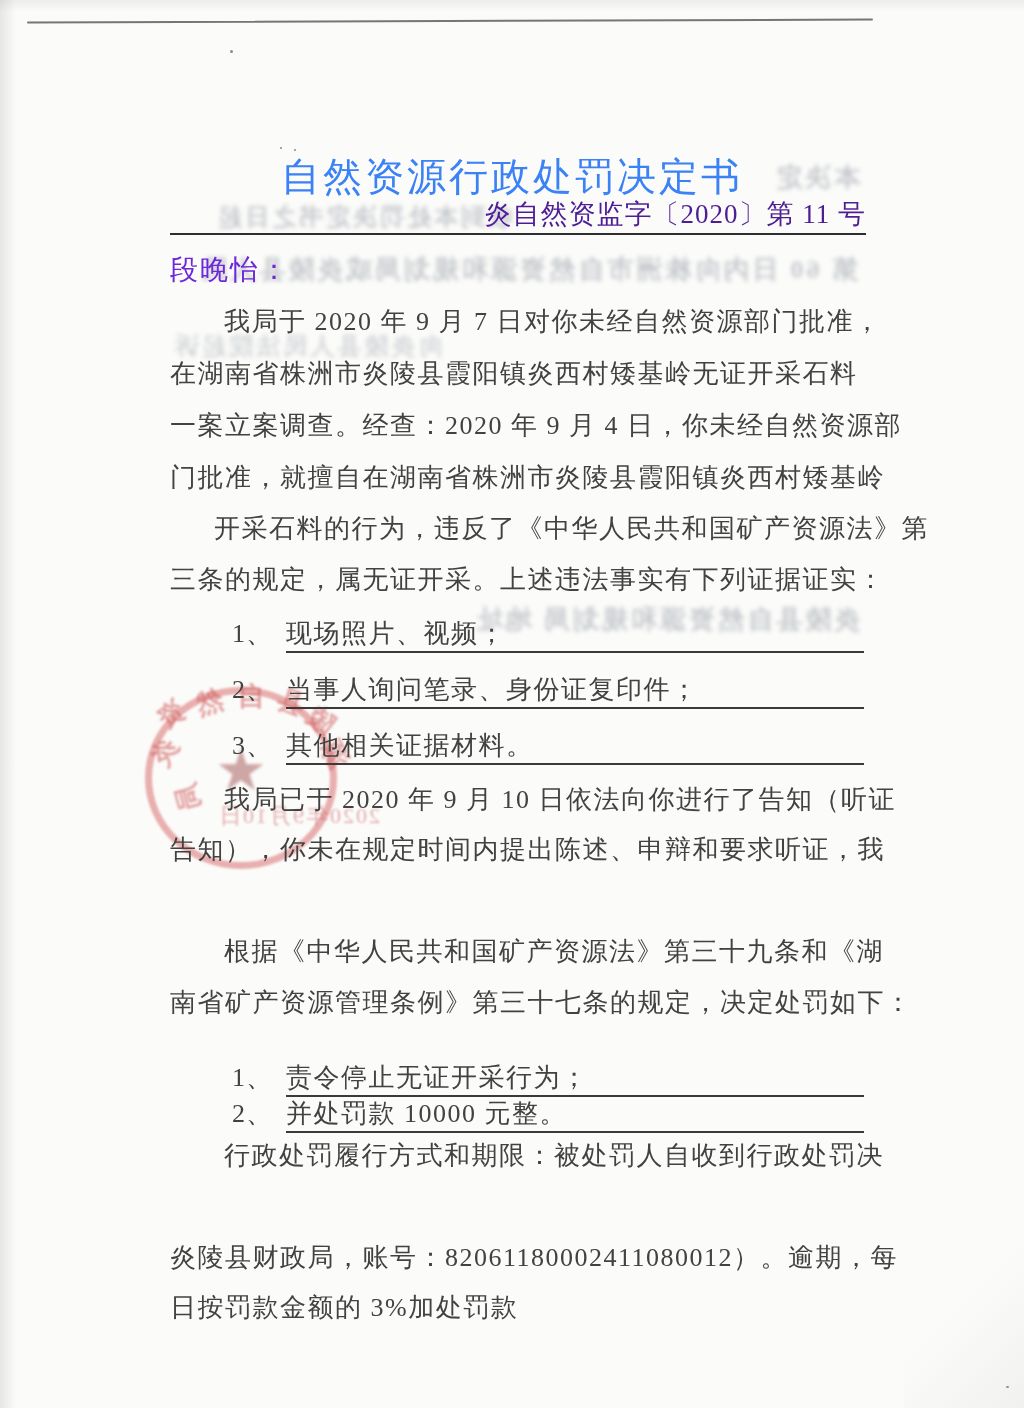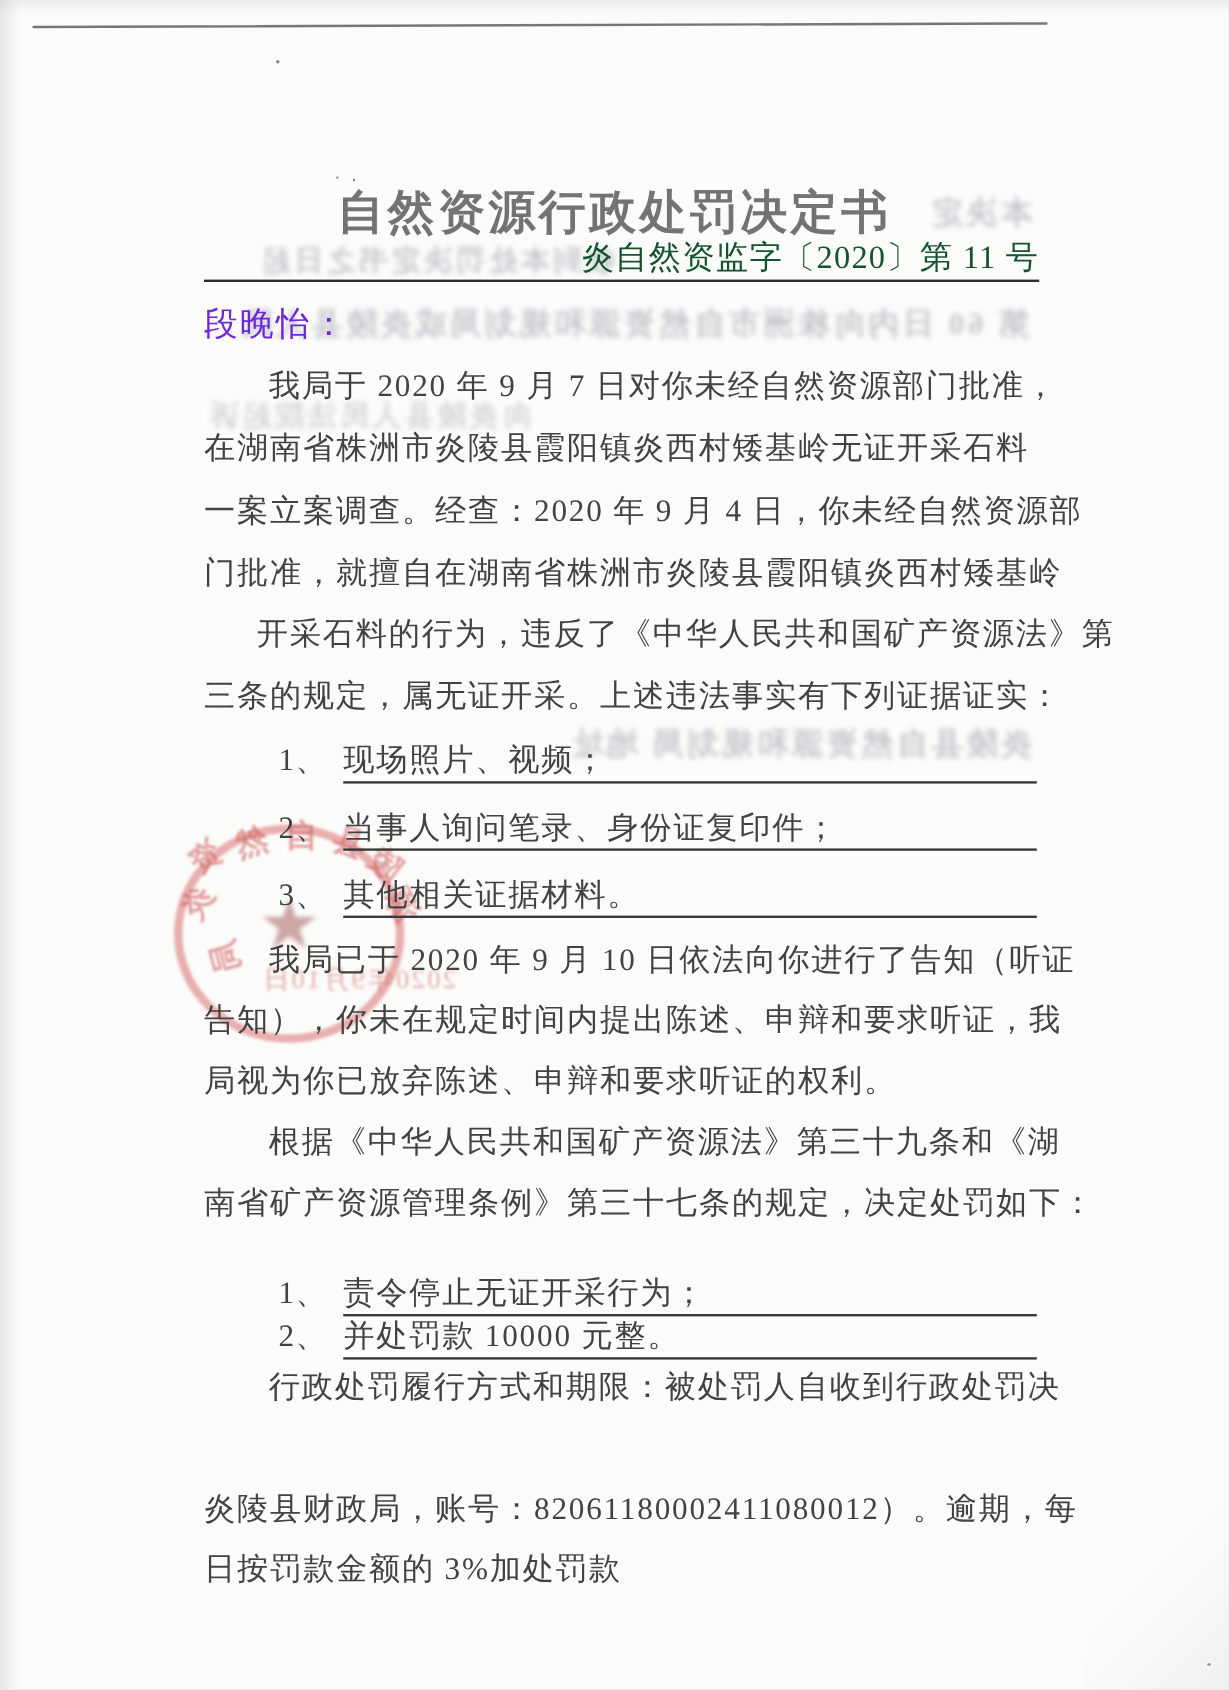--- a/index.html
+++ b/index.html
@@ -7,22 +7,22 @@
   .page{position:relative;width:1024px;height:1408px;margin:0 auto;background:#fbfbf9;overflow:hidden;}
 
   
   .scan-topline{position:absolute;top:20px;left:27px;width:846px;height:2px;background:#4a4a4a;opacity:.75;transform:rotate(-0.2deg);border-radius:1px;z-index:1;}
   .edge-left{position:absolute;top:0;left:0;width:16px;height:100%;background:linear-gradient(90deg,rgba(110,110,110,.15),rgba(110,110,110,0));z-index:1;}
   .edge-top{position:absolute;top:0;left:0;width:100%;height:12px;background:linear-gradient(180deg,rgba(110,110,110,.10),rgba(110,110,110,0));z-index:1;}
   .edge-bottomright{position:absolute;right:0;bottom:0;width:120px;height:160px;background:linear-gradient(315deg,rgba(120,120,120,.08),rgba(120,120,120,0) 60%);z-index:1;}
   .spk{position:absolute;background:#8a8a8a;border-radius:50%;z-index:1;}
 
   
-  .title{position:absolute;top:150px;left:162px;width:700px;text-align:center;font-size:39px;font-weight:700;letter-spacing:3px;color:#737373;white-space:nowrap;z-index:3;}
-  .docnum{position:absolute;top:196px;left:170px;width:696px;text-align:right;font-size:27px;letter-spacing:1px;color:#14532d;white-space:nowrap;z-index:3;}
+  .title{position:absolute;top:150px;left:162px;width:700px;text-align:center;font-size:39px;font-weight:400;letter-spacing:3px;color:#3b82f6;white-space:nowrap;z-index:3;}
+  .docnum{position:absolute;top:196px;left:170px;width:696px;text-align:right;font-size:27px;letter-spacing:1px;color:#4c1d95;white-space:nowrap;z-index:3;}
   .docnum-underline{position:absolute;top:233px;left:170px;width:696px;height:0;border-top:2px solid #2f2f2f;z-index:3;}
   .addressee{position:absolute;top:251px;left:170px;font-size:28px;color:#6d28d9;letter-spacing:2px;z-index:3;}
 
   .bline{position:absolute;left:170px;width:702px;font-size:26px;letter-spacing:1.5px;color:#424242;white-space:nowrap;z-index:3;}
   .ind{left:224px;width:648px;}
 
   .item{position:absolute;left:232px;font-size:26px;color:#424242;white-space:nowrap;z-index:3;}
   .inum{display:inline-block;width:54px;letter-spacing:1px;vertical-align:top;}
   .itext{display:inline-block;width:578px;border-bottom:2px solid #3a3a3a;padding-bottom:0;letter-spacing:1.5px;vertical-align:top;}
 
@@ -87,21 +87,20 @@
   </div>
   <div class="item" style="top:672px;">
     <span class="inum">2、</span><span class="itext">当事人询问笔录、身份证复印件；</span>
   </div>
   <div class="item" style="top:728px;">
     <span class="inum">3、</span><span class="itext">其他相关证据材料。</span>
   </div>
 
   <div class="bline ind" style="top:782px;">我局已于 2020 年 9 月 10 日依法向你进行了告知（听证</div>
   <div class="bline" style="top:832px;">告知），你未在规定时间内提出陈述、申辩和要求听证，我</div>
-  <div class="bline" style="top:883px;">局视为你已放弃陈述、申辩和要求听证的权利。</div>
 
   <div class="bline ind" style="top:934px;">根据《中华人民共和国矿产资源法》第三十九条和《湖</div>
   <div class="bline" style="top:985px;">南省矿产资源管理条例》第三十七条的规定，决定处罚如下：</div>
 
   <div class="item" style="top:1060px;">
     <span class="inum">1、</span><span class="itext">责令停止无证开采行为；</span>
   </div>
   <div class="item" style="top:1096px;">
     <span class="inum">2、</span><span class="itext">并处罚款 10000 元整。</span>
   </div>

